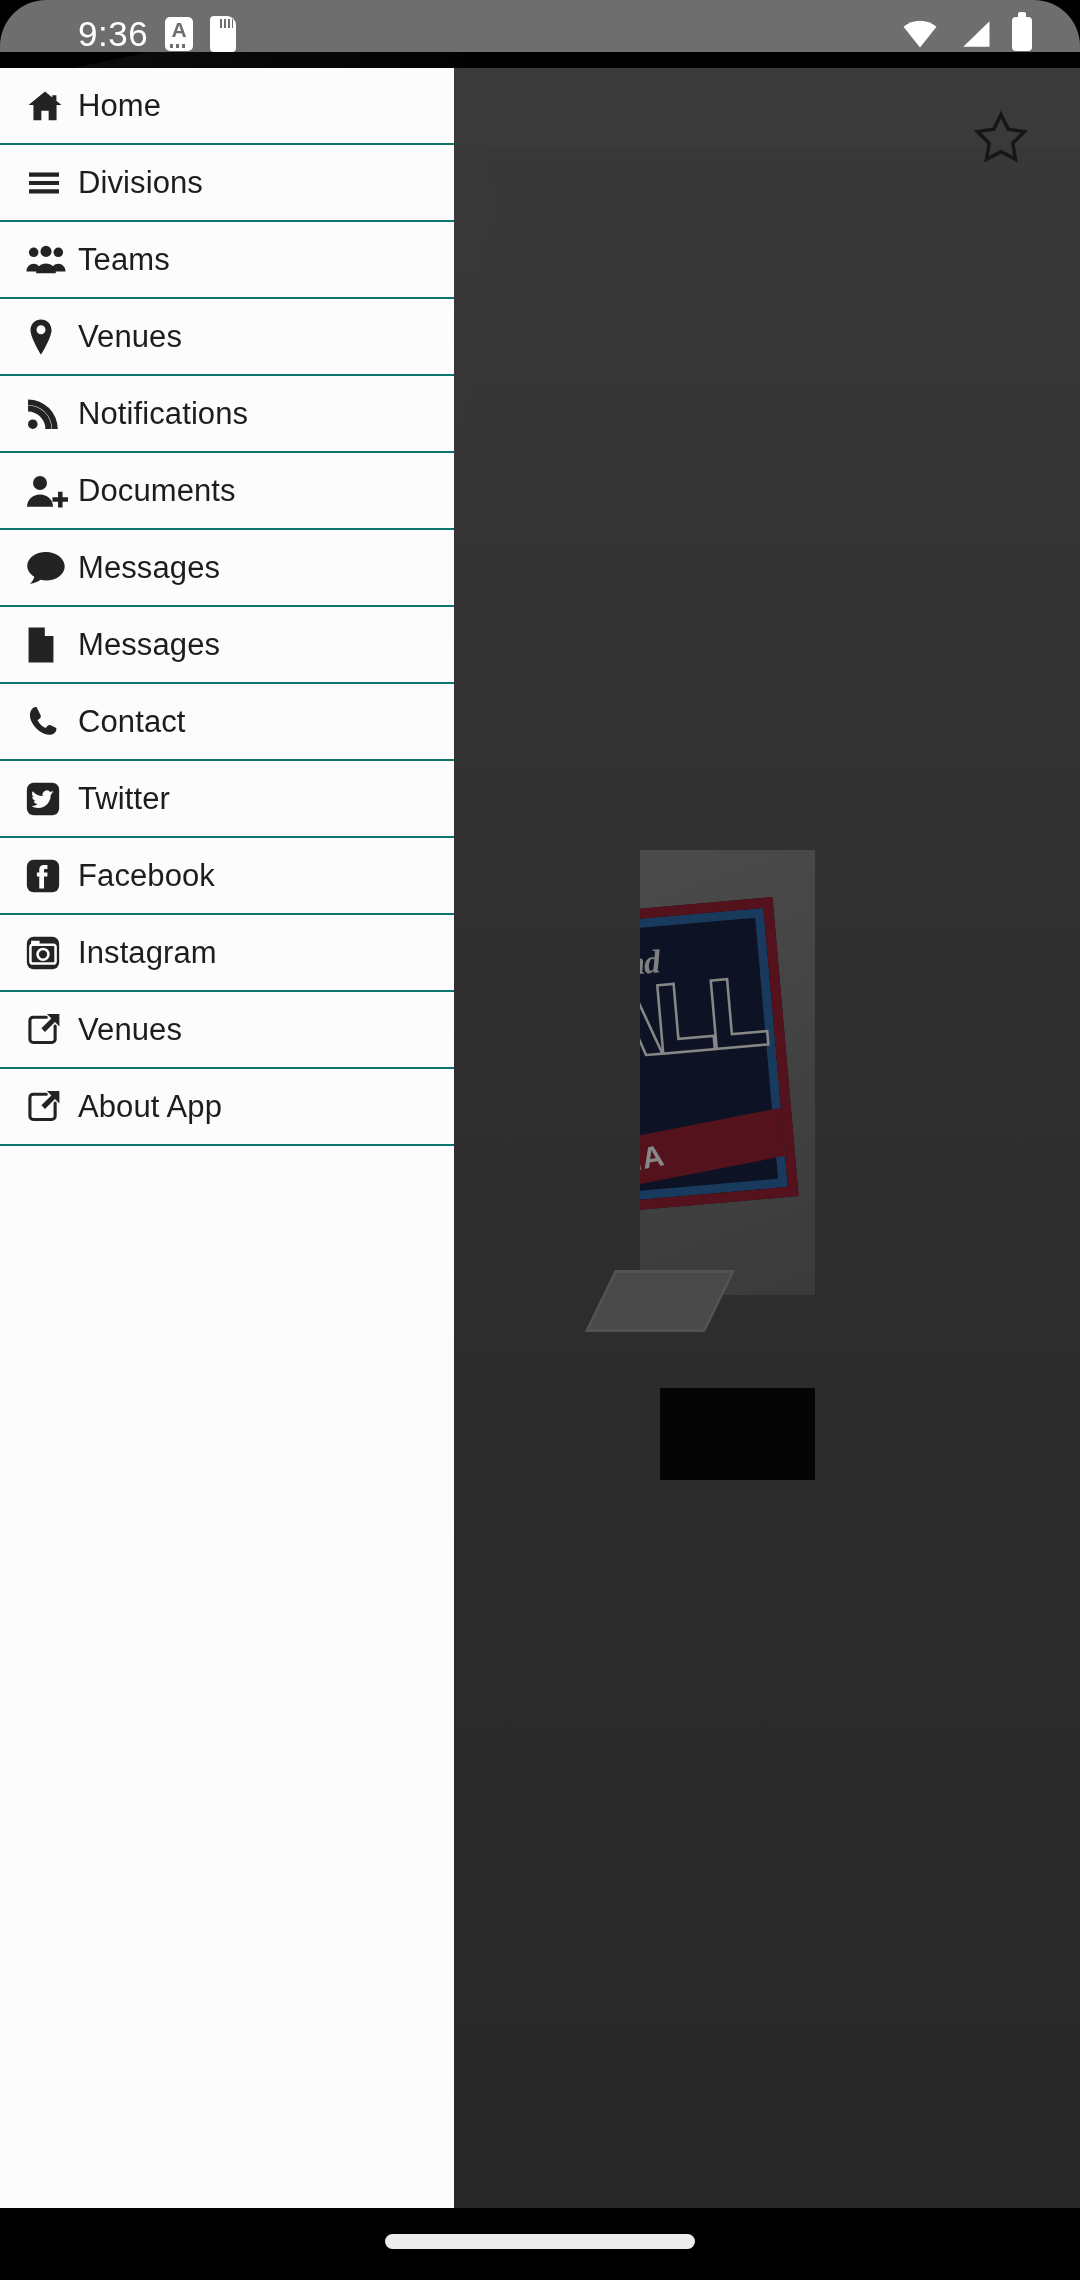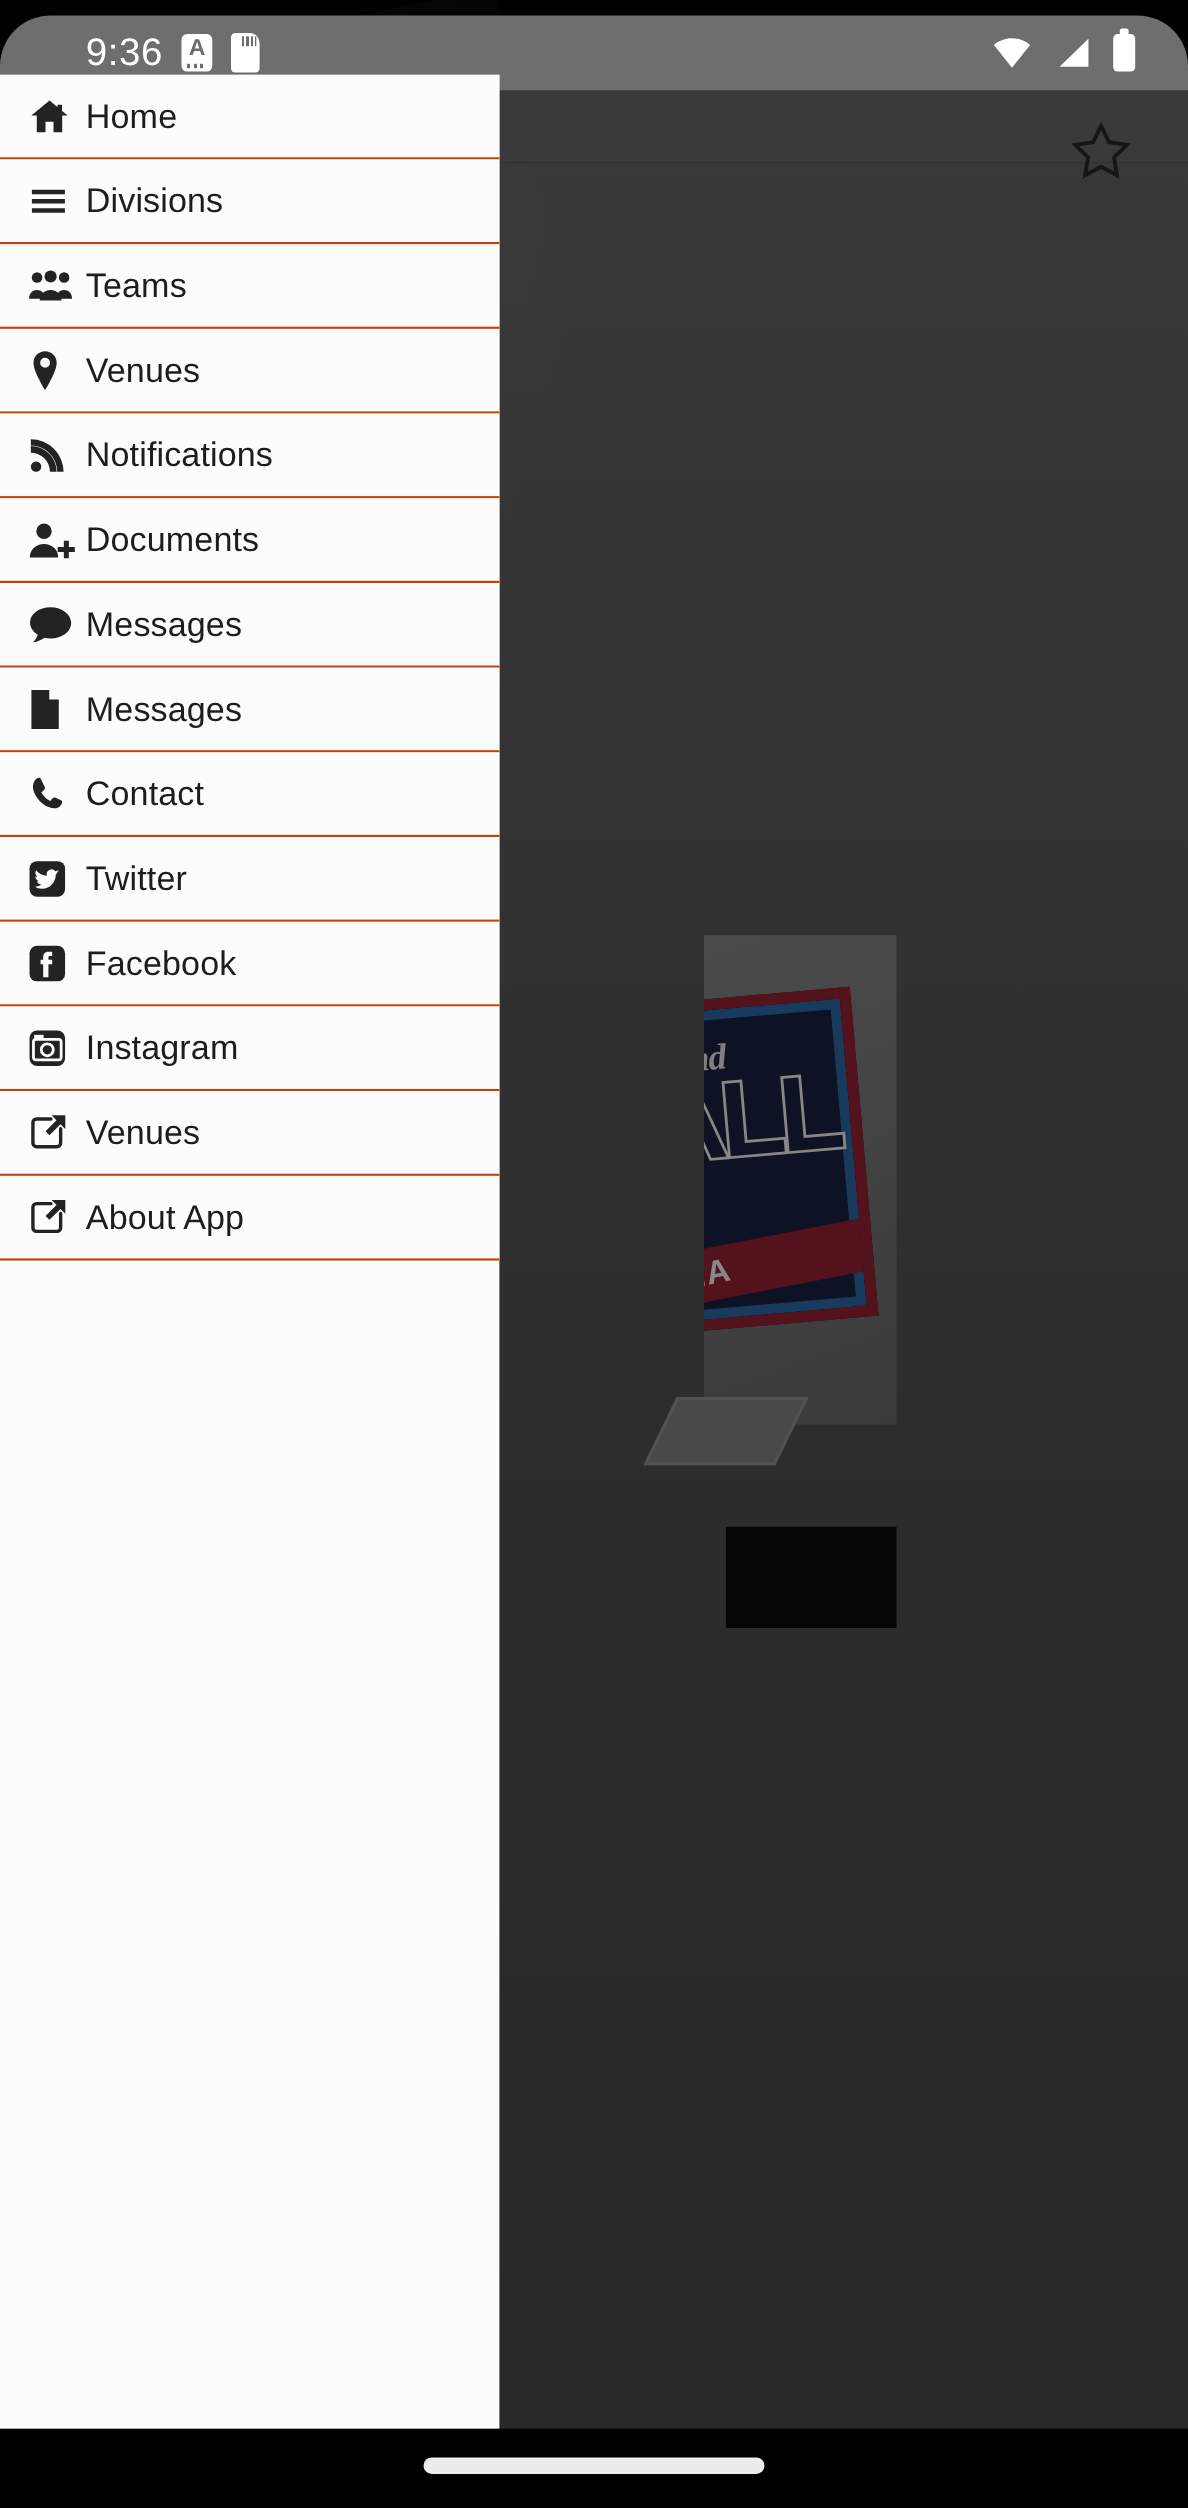--- a/index.html
+++ b/index.html
@@ -97,21 +97,21 @@
     background:#8a8a8a;
     transform:skewX(-26deg);
   }
   #scrim {
     position:absolute; left:0; top:0; width:1080px; height:2208px;
     background:rgba(0,0,0,.47);
   }
 
   
   #statusbar {
-    position:absolute; left:0; top:14px; width:1080px; height:68px;
+    position:absolute; left:0; top:0; width:1080px; height:52px;
     background:#6e6e6e; z-index:40;
     border-top-left-radius:46px; border-top-right-radius:46px;
   }
   #sb-left {
     position:absolute; left:78px; top:0; height:68px;
     display:flex; align-items:center; gap:17px;
   }
   #clock { color:#fff; font-size:35px; letter-spacing:.5px; }
   .sb-badge {
     width:28px; height:34px; background:#fff; border-radius:5px;
@@ -154,21 +154,21 @@
     position:absolute; left:0; top:68px;
     width:454px; height:2140px;
     background:#fcfcfc;
     z-index:50;
   }
   .drawer-item {
     position:relative;
     height:77px;
     display:flex; align-items:center;
     padding-left:26px;
-    border-bottom:2px solid #c2410c;
+    border-bottom:2px solid #0f766e;
     background:#fcfcfc;
   }
   .drawer-item .di-icon {
     width:52px; min-width:52px;
     display:flex; align-items:center; justify-content:flex-start;
     color:#232323;
   }
   .drawer-item .di-label {
     font-size:31px; color:#1d1d1d;
     letter-spacing:.1px;

